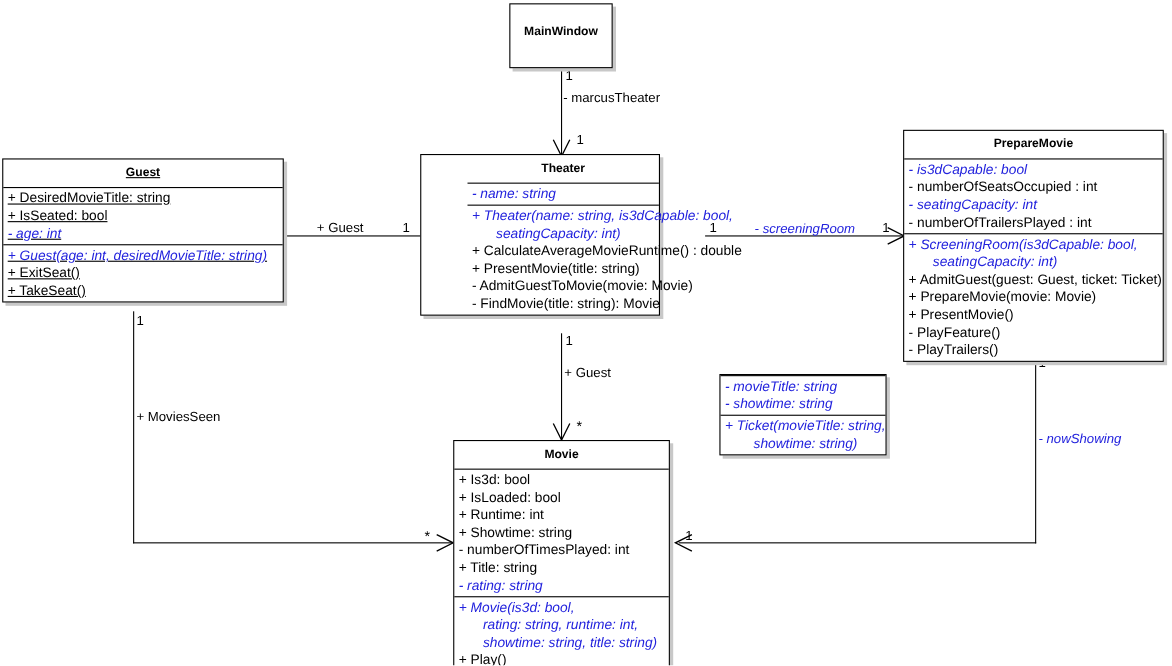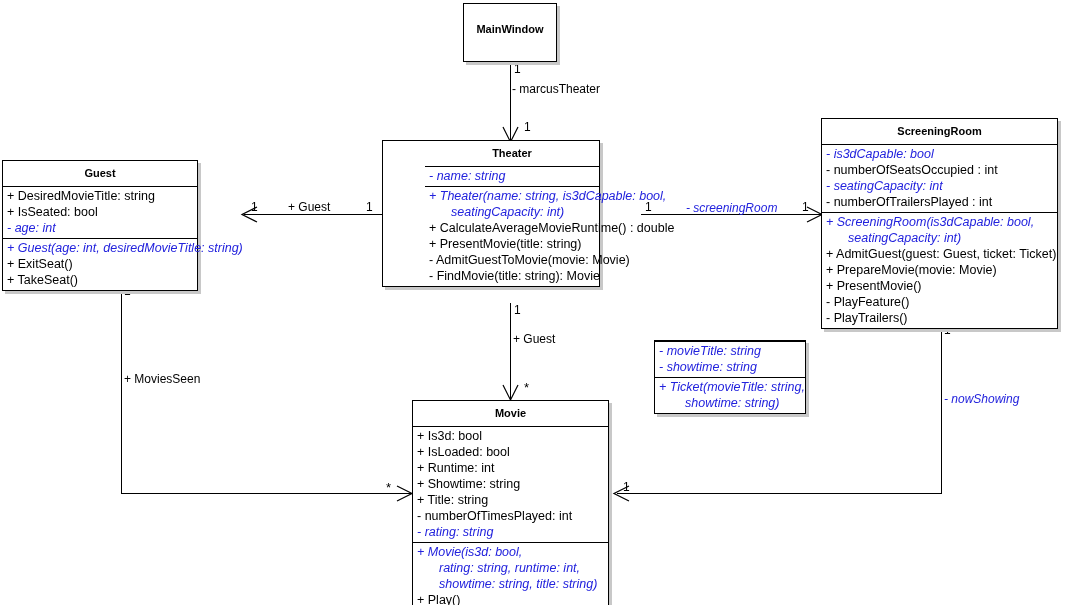--- a/index.html
+++ b/index.html
@@ -150,21 +150,21 @@
     <path d="M17,1 L2,8.5 L17,16" fill="none" stroke="#000000" stroke-width="1.2"></path>
   </svg>
   <div class="mult" style="left:944px; top:324px;">1</div>
   <div class="edge-label blue" style="left:944px; top:393px;">- nowShowing</div>
   <div class="mult" style="left:623px; top:481px;">1</div>
 
   <div class="uml-class" style="left:463px; top:3px; width:94px; height:59px;">
     <div class="uml-title" style="padding-top:18px;">MainWindow</div>
   </div>
 
-  <div class="uml-class" style="left:2px; top:160px; width:196px;">
+  <div class="uml-class" style="left:2px; top:144px; width:256px;text-decoration:underline;">
     <div class="uml-title">Guest</div>
     <div class="uml-compartment">
       <div class="uml-row">+ DesiredMovieTitle: string</div>
       <div class="uml-row">+ IsSeated: bool</div>
       <div class="uml-row abstract">- age: int</div>
     </div>
     <div class="uml-compartment">
       <div class="uml-row abstract">+ Guest(age: int, desiredMovieTitle: string)</div>
       <div class="uml-row">+ ExitSeat()</div>
       <div class="uml-row">+ TakeSeat()</div>
@@ -180,21 +180,21 @@
       <div class="uml-row abstract">+ Theater(name: string, is3dCapable: bool,</div>
       <div class="uml-row abstract cont">seatingCapacity: int)</div>
       <div class="uml-row">+ CalculateAverageMovieRuntime() : double</div>
       <div class="uml-row">+ PresentMovie(title: string)</div>
       <div class="uml-row">- AdmitGuestToMovie(movie: Movie)</div>
       <div class="uml-row">- FindMovie(title: string): Movie</div>
     </div>
   </div>
 
   <div class="uml-class" style="left:821px; top:118px; width:237px;">
-    <div class="uml-title">ScreeningRoom</div>
+    <div class="uml-title">PrepareMovie</div>
     <div class="uml-compartment">
       <div class="uml-row abstract">- is3dCapable: bool</div>
       <div class="uml-row">- numberOfSeatsOccupied : int</div>
       <div class="uml-row abstract">- seatingCapacity: int</div>
       <div class="uml-row">- numberOfTrailersPlayed : int</div>
     </div>
     <div class="uml-compartment">
       <div class="uml-row abstract">+ ScreeningRoom(is3dCapable: bool,</div>
       <div class="uml-row abstract cont">seatingCapacity: int)</div>
       <div class="uml-row">+ AdmitGuest(guest: Guest, ticket: Ticket)</div>
@@ -216,22 +216,22 @@
     </div>
   </div>
 
   <div class="uml-class" style="left:412px; top:400px; width:197px;">
     <div class="uml-title">Movie</div>
     <div class="uml-compartment">
       <div class="uml-row">+ Is3d: bool</div>
       <div class="uml-row">+ IsLoaded: bool</div>
       <div class="uml-row">+ Runtime: int</div>
       <div class="uml-row">+ Showtime: string</div>
+      <div class="uml-row">- numberOfTimesPlayed: int</div>
       <div class="uml-row">+ Title: string</div>
-      <div class="uml-row">- numberOfTimesPlayed: int</div>
       <div class="uml-row abstract">- rating: string</div>
     </div>
     <div class="uml-compartment">
       <div class="uml-row abstract">+ Movie(is3d: bool,</div>
       <div class="uml-row abstract cont">rating: string, runtime: int,</div>
       <div class="uml-row abstract cont">showtime: string, title: string)</div>
       <div class="uml-row">+ Play()</div>
     </div>
   </div>
 

